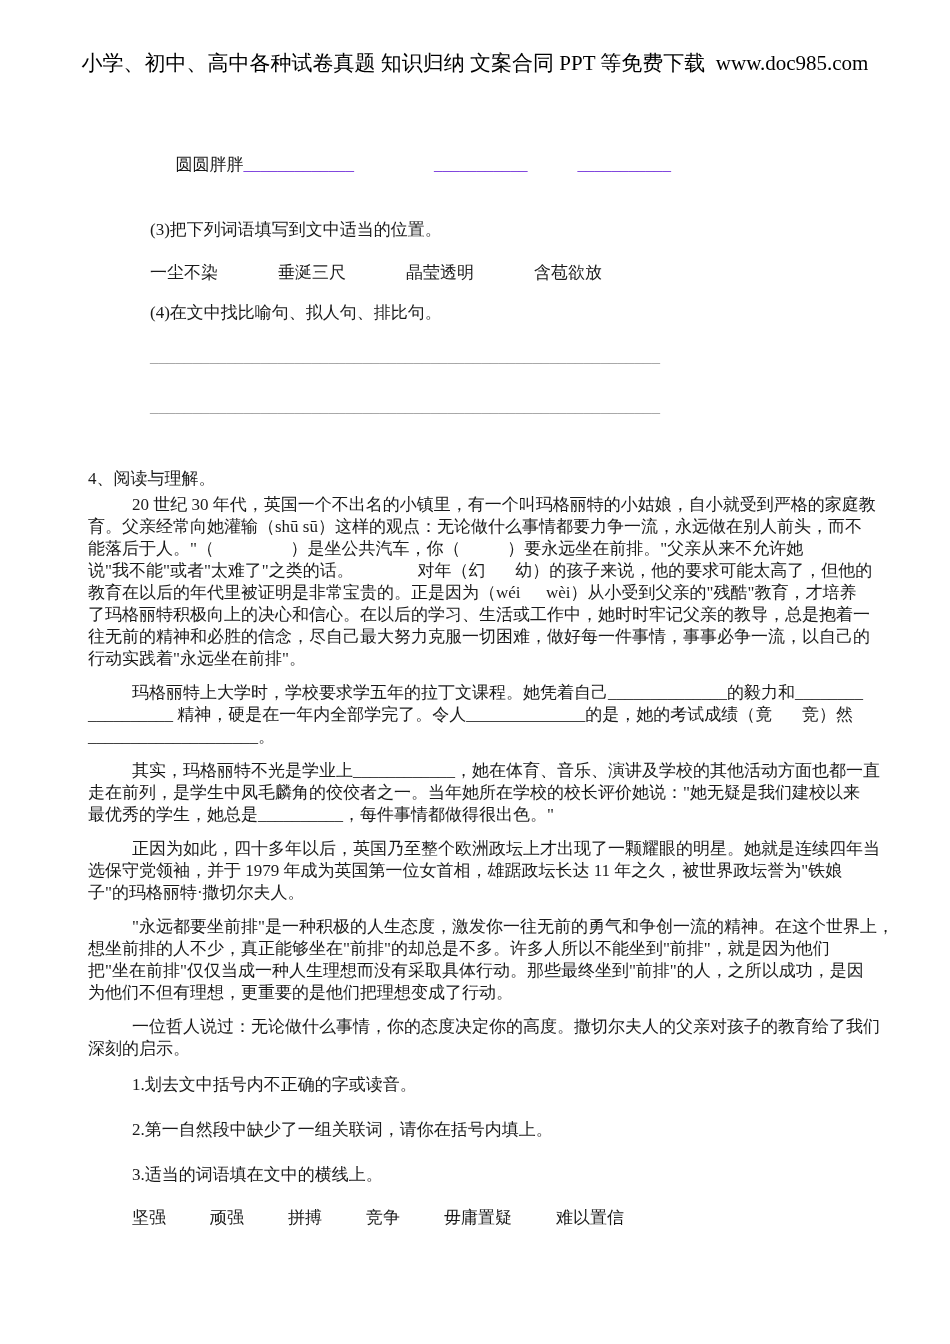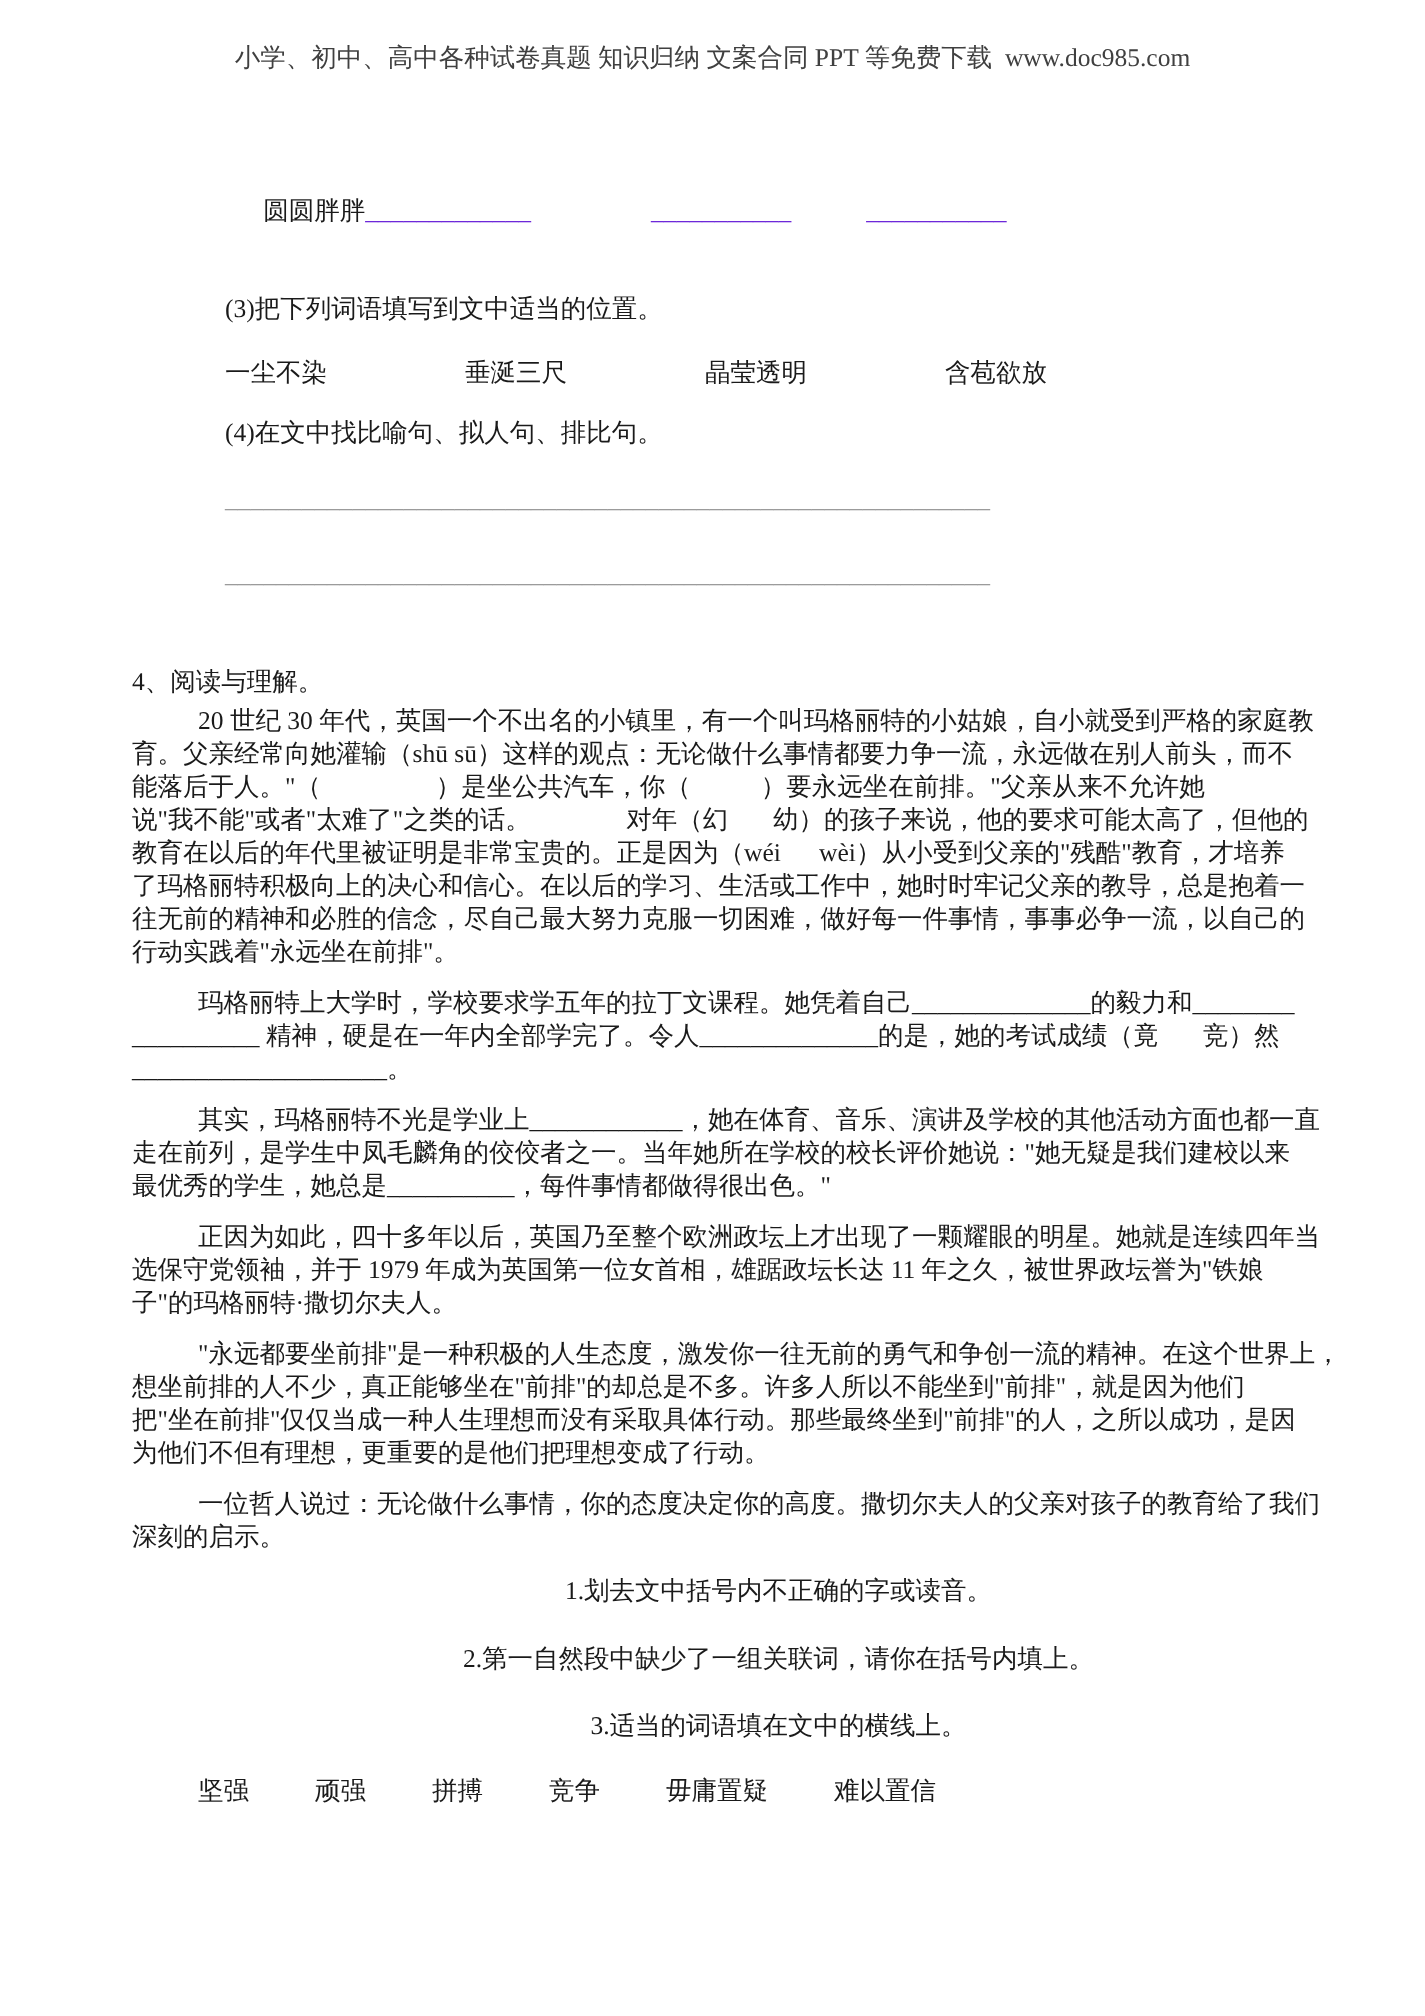--- a/index.html
+++ b/index.html
@@ -9,38 +9,38 @@
     margin:0 auto;
     background:#ffffff;
     color:#1a1a1a;
     font-family:"Liberation Serif","DejaVu Serif",serif;
     font-size:17px;
     line-height:22px;
     overflow:hidden;
   }
   .line{white-space:pre;}
   .center{text-align:center;}
-  .header{padding-top:28px;font-size:17px;color:#404040;}
+  .header{padding-top:52px;font-size:21px;color:#000000;}
   .secA{margin-left:150px;}
   .secB{margin-left:88px;}
   .fill-line{margin-top:58px;}
   .q3-label{margin-top:21px;}
-  .words-row{margin-top:21px;display:flex;gap:92px;}
+  .words-row{margin-top:21px;display:flex;gap:60px;}
   .q4-label{margin-top:18px;font-family:Liberation Serif, serif;}
   .ans-line{margin-top:22px;color:#9b9b9b;letter-spacing:0;}
   .q5-label{margin-top:16px;}
   .ans-line2{margin-top:28px;color:#9b9b9b;}
   .sec4-title{margin-top:50px;}
   .para{margin-top:12px;}
   .para.first{margin-top:4px;}
   .fl{text-indent:44px;}
   .blank{color:#6d28d9;}
   .gap1{margin-left:80px;}
   .gap2{margin-left:50px;}
-  .question{margin-top:23px;text-align:center;}
+  .question{margin-top:23px;margin-left:44px;}
   .question.q1{margin-top:14px;}
   .bank-row{margin-top:21px;margin-left:44px;display:flex;gap:44px;align-items:center;}
 </style>
 </head>
 <body>
 
 <div class="page">
 
   <div class="header center line">小学、初中、高中各种试卷真题 知识归纳 文案合同 PPT 等免费下载  www.doc985.com</div>
 

